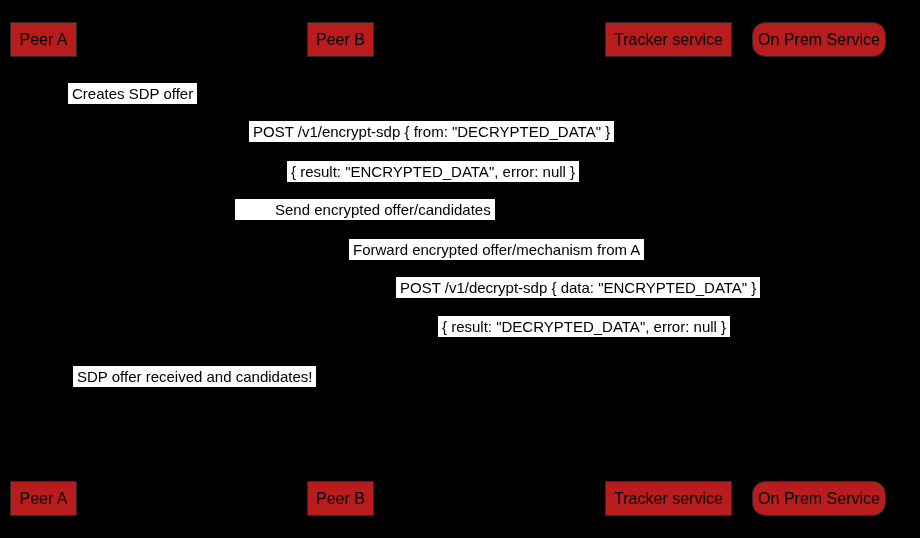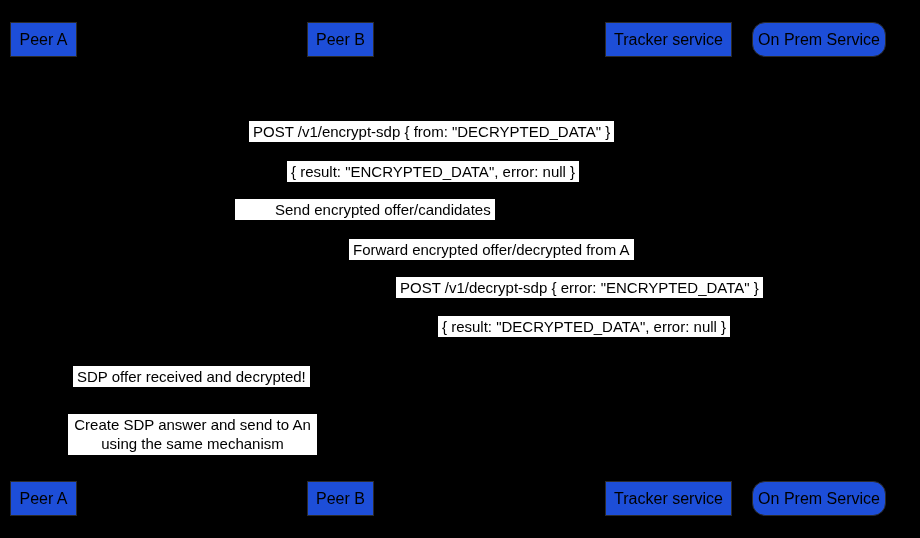--- a/index.html
+++ b/index.html
@@ -12,21 +12,21 @@
     position: relative;
     width: 920px;
     height: 538px;
     background: #000000;
     overflow: hidden;
   }
   .actor {
     position: absolute;
     box-sizing: border-box;
     height: 35px;
-    background: #1d4ed8;
+    background: #b91c1c;
     border: 1px solid #2b2b2b;
     color: #000000;
     font-size: 16px;
     display: flex;
     align-items: center;
     justify-content: center;
     white-space: nowrap;
   }
   .lifeline {
     position: absolute;
@@ -88,31 +88,28 @@
   <div class="lifeline lx-peer-a"></div>
   <div class="lifeline lx-peer-b"></div>
   <div class="lifeline lx-tracker"></div>
   <div class="lifeline lx-onprem"></div>
 
   <div class="actor arow-top ax-peer-a">Peer A</div>
   <div class="actor arow-top ax-peer-b">Peer B</div>
   <div class="actor arow-top ax-tracker">Tracker service</div>
   <div class="actor arow-top ax-onprem">On Prem Service</div>
 
+  <div class="msg m1">Creates SDP offer</div>
   <div class="msg m2">POST /v1/encrypt-sdp { from: "DECRYPTED_DATA" }</div>
   <div class="msg m3">{ result: "ENCRYPTED_DATA", error: null }</div>
   <div class="msg m4">Send encrypted offer/candidates</div>
-  <div class="msg m5">Forward encrypted offer/decrypted from A</div>
-  <div class="msg m6">POST /v1/decrypt-sdp { error: "ENCRYPTED_DATA" }</div>
+  <div class="msg m5">Forward encrypted offer/mechanism from A</div>
+  <div class="msg m6">POST /v1/decrypt-sdp { data: "ENCRYPTED_DATA" }</div>
   <div class="msg m7">{ result: "DECRYPTED_DATA", error: null }</div>
-  <div class="msg m8">SDP offer received and decrypted!</div>
+  <div class="msg m8">SDP offer received and candidates!</div>
 
-  <div class="note note-pos">
-    <div>Create SDP answer and send to An</div>
-    <div>using the same mechanism</div>
-  </div>
 
   <div class="actor arow-bottom ax-peer-a">Peer A</div>
   <div class="actor arow-bottom ax-peer-b">Peer B</div>
   <div class="actor arow-bottom ax-tracker">Tracker service</div>
   <div class="actor arow-bottom ax-onprem">On Prem Service</div>
 
 </div>
 
 </body></html>

